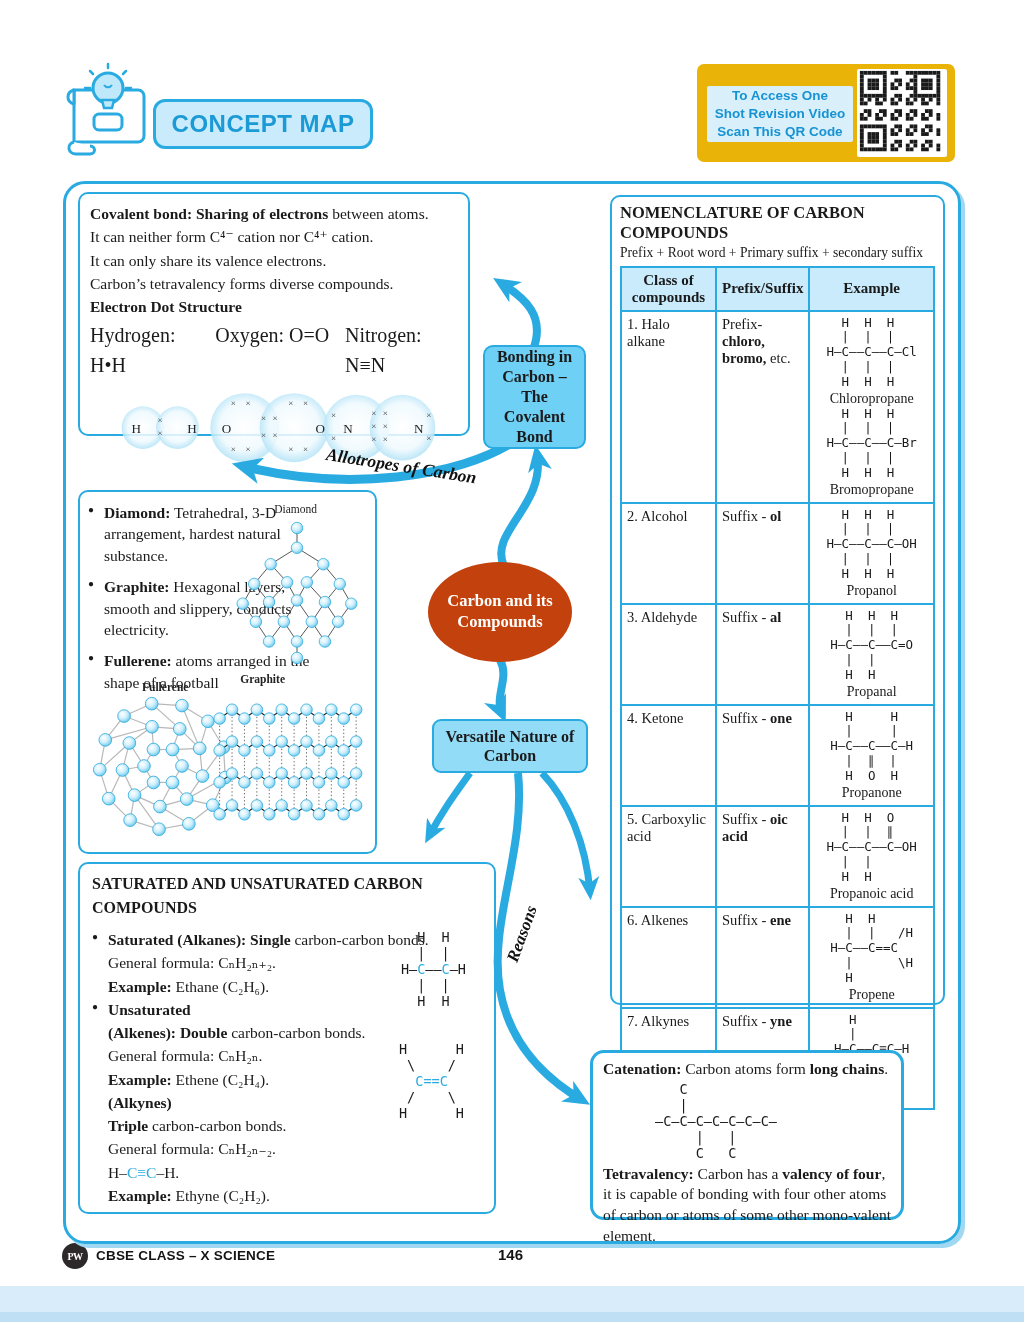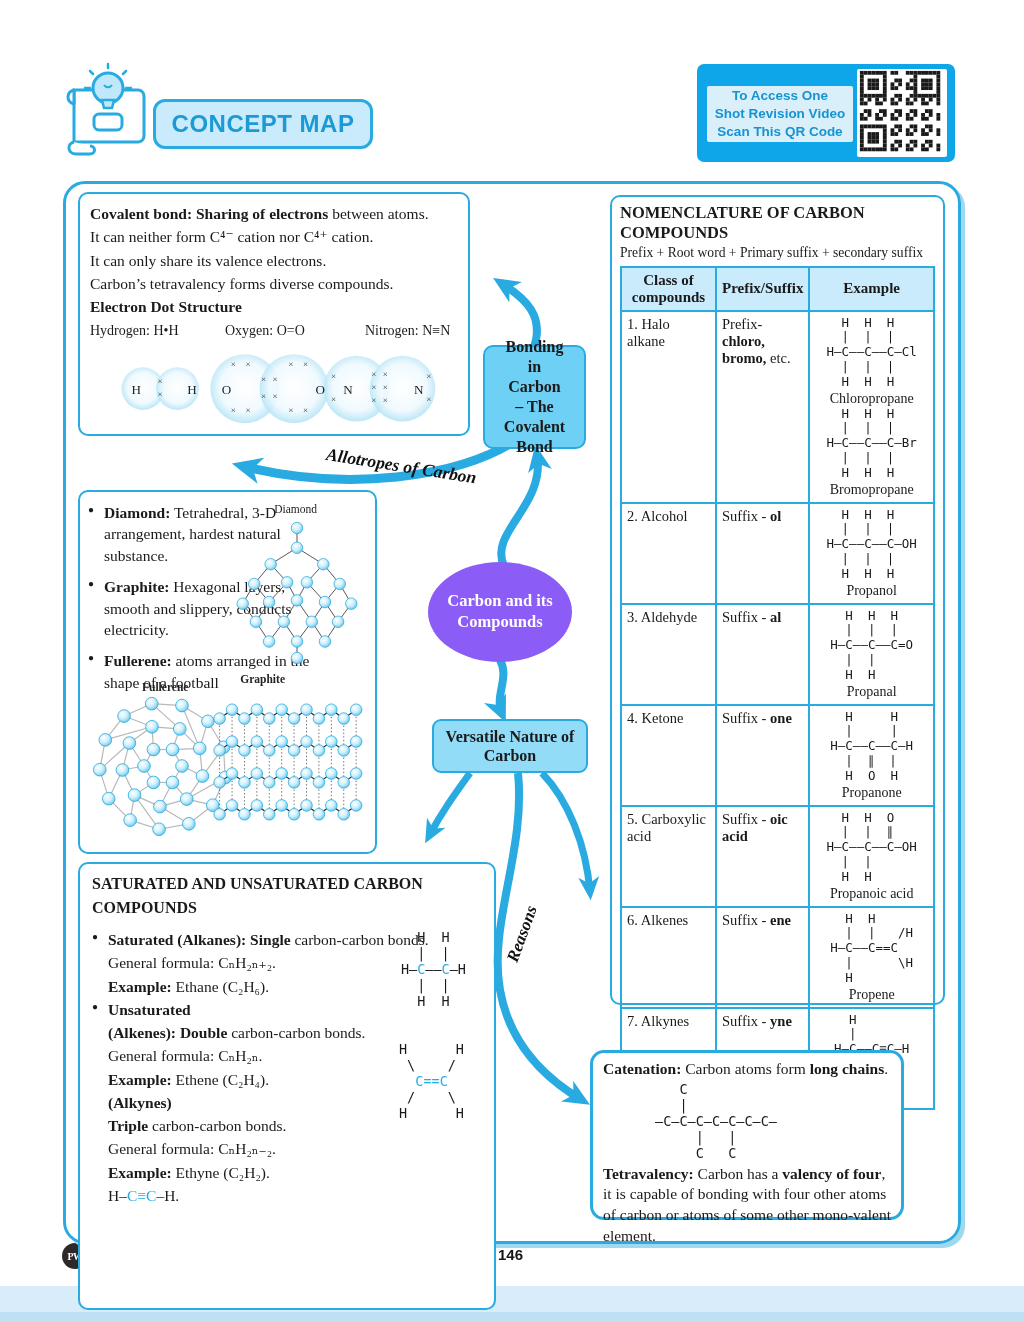--- a/index.html
+++ b/index.html
@@ -4,42 +4,42 @@
 <style>
   html,body{margin:0;padding:0;background:#fff;}
   .page{position:relative;width:1024px;height:1322px;background:#ffffff;overflow:hidden;
         font-family:"Liberation Serif","DejaVu Serif",serif;color:#1a1a1a;}
   
   .cm-pill{position:absolute;left:153px;top:99px;width:214px;height:44px;background:#c9ebfc;
         border:3px solid #29abe2;border-radius:12px;display:flex;align-items:center;justify-content:center;
         font-family:"Liberation Sans","DejaVu Sans",sans-serif;font-weight:bold;font-size:24px;
         letter-spacing:.5px;color:#1b9ad5;}
   .cm-icon{position:absolute;left:60px;top:62px;}
-  .qr-panel{position:absolute;left:697px;top:64px;width:258px;height:98px;background:#0ea5e9;border-radius:7px;}
+  .qr-panel{position:absolute;left:697px;top:64px;width:258px;height:98px;background:#eab308;border-radius:7px;}
   .qr-text{position:absolute;left:10px;top:22px;width:146px;height:56px;background:#d9f0fb;border-radius:2px;
         display:flex;flex-direction:column;align-items:center;justify-content:center;
         font-family:"Liberation Sans","DejaVu Sans",sans-serif;font-weight:bold;font-size:13.5px;
         color:#1793d3;line-height:1.35;text-align:center;}
   .qr-code{position:absolute;right:8px;top:5px;width:90px;height:88px;background:#fff;border-radius:2px;}
   
   .frame{position:absolute;left:63px;top:181px;width:892px;height:1057px;border:3px solid #29abe2;
         border-radius:22px;box-shadow:4px 4px 0 0 #9fd8f0;z-index:1;}
   .box{position:absolute;background:#fff;border:2.5px solid #29abe2;border-radius:10px;z-index:10;box-sizing:border-box;}
   
   .covalent{left:78px;top:192px;width:392px;height:244px;padding:8px 10px 4px 10px;font-size:15.5px;line-height:1.5;}
   .covalent p{margin:0;}
-  .edot-row{display:flex;font-size:14px;margin-top:2px;}
+  .edot-row{display:flex;font-size:20px;margin-top:2px;}
   .edot-row span{display:block;}
   
   .allotropes{left:78px;top:490px;width:299px;height:364px;padding:10px 8px;font-size:15.5px;line-height:1.38;}
   .bullet{position:relative;padding-left:16px;margin:0 0 10px 0;}
   .bullet::before{content:"●";position:absolute;left:0;top:1px;font-size:10px;}
   .mol-label{position:absolute;font-size:11.5px;font-weight:bold;color:#222;}
   
-  .saturated{left:78px;top:862px;width:418px;height:448px;padding:8px 12px;font-size:15.5px;line-height:1.5;}
+  .saturated{left:78px;top:862px;width:418px;height:352px;padding:8px 12px;font-size:15.5px;line-height:1.5;}
   .saturated p{margin:0;}
   .indent{padding-left:16px;}
   
   .nomen{left:610px;top:195px;width:335px;height:810px;padding:6px 8px;}
   .nomen-title{font-size:16.5px;font-weight:bold;line-height:1.2;}
   .nomen-sub{font-size:13.6px;margin:2px 0 5px 0;}
   table.ntab{border-collapse:collapse;width:100%;}
   table.ntab th,table.ntab td{border:2px solid #29abe2;vertical-align:top;padding:4px 5px;font-size:14.5px;}
   table.ntab th{background:#c9ebfc;text-align:center;font-size:15px;vertical-align:middle;}
   .ex-cell{text-align:center;}
@@ -47,22 +47,22 @@
         display:inline-block;text-align:left;}
   .cap{font-size:14px;margin-top:1px;}
   .accent-char{color:#29abe2;}
   
   .catenation{left:590px;top:1050px;width:314px;height:170px;border-width:3px;border-radius:14px;
         padding:6px 10px;font-size:15.5px;line-height:1.35;}
   .catenation p{margin:0;}
   
   .node-bonding{position:absolute;left:483px;top:345px;width:103px;height:104px;background:#6fd0f5;
         border:2.5px solid #29abe2;border-radius:10px;display:flex;align-items:center;justify-content:center;
-        text-align:center;font-weight:bold;font-size:16px;line-height:1.25;z-index:30;box-sizing:border-box;padding:20px;}
-  .node-ellipse{position:absolute;left:428px;top:562px;width:144px;height:100px;background:#8b5cf6;border-radius:50%;
+        text-align:center;font-weight:bold;font-size:16px;line-height:1.25;z-index:30;box-sizing:border-box;padding:11px;}
+  .node-ellipse{position:absolute;left:428px;top:562px;width:144px;height:100px;background:#c2410c;border-radius:50%;
         display:flex;align-items:center;justify-content:center;text-align:center;color:#fff;font-weight:bold;
         font-size:16.5px;line-height:1.25;z-index:30;padding:0 8px;box-sizing:border-box;}
   .node-versatile{position:absolute;left:432px;top:719px;width:156px;height:54px;background:#93dcf8;
         border:2.5px solid #29abe2;border-radius:9px;display:flex;align-items:center;justify-content:center;
         text-align:center;font-weight:bold;font-size:16px;line-height:1.2;z-index:30;box-sizing:border-box;}
   .flow-label{position:absolute;font-weight:bold;font-style:italic;color:#111;z-index:25;}
   .lbl-allotropes{left:328px;top:444px;font-size:17.5px;transform:rotate(9deg);transform-origin:0 0;}
   .lbl-reasons{left:503px;top:958px;font-size:17px;transform:rotate(-70deg);transform-origin:0 0;}
   .arrows{position:absolute;left:0;top:0;z-index:20;pointer-events:none;}
   
@@ -673,22 +673,22 @@
     <p class="bullet" style="margin-top:8px;margin-bottom:0;"><b>Saturated (Alkanes): Single</b><span> carbon-carbon bonds.</span></p>
     <p class="indent">General formula: CₙH₂ₙ₊₂.</p>
     <p class="indent"><b>Example:</b><span> Ethane (C₂H₆).</span></p>
     <p class="bullet" style="margin:0;"><b>Unsaturated</b></p>
     <p class="indent"><b>(Alkenes): Double</b><span> carbon-carbon bonds.</span></p>
     <p class="indent">General formula: CₙH₂ₙ.</p>
     <p class="indent"><b>Example:</b><span> Ethene (C₂H₄).</span></p>
     <p class="indent"><b>(Alkynes)</b></p>
     <p class="indent"><b>Triple</b><span> carbon-carbon bonds.</span></p>
     <p class="indent">General formula: CₙH₂ₙ₋₂.</p>
+    <p class="indent">H–<span class="accent-char">C</span><span class="accent-char">≡</span><span class="accent-char">C</span>–H.</p>
     <p class="indent"><b>Example:</b><span> Ethyne (C₂H₂).</span></p>
-    <p class="indent">H–<span class="accent-char">C</span><span class="accent-char">≡</span><span class="accent-char">C</span>–H.</p>
     <pre class="chem" style="position:absolute;right:28px;top:66px;font-size:13.5px;">  H  H
   |  |
 H—<span class="accent-char">C</span>——<span class="accent-char">C</span>—H
   |  |
   H  H</pre>
     <pre class="chem" style="position:absolute;right:30px;top:178px;font-size:13.5px;">H      H
  \    /
   <span class="accent-char">C</span><span class="accent-char">=</span><span class="accent-char">=</span><span class="accent-char">C</span>
  /    \
 H      H</pre>

